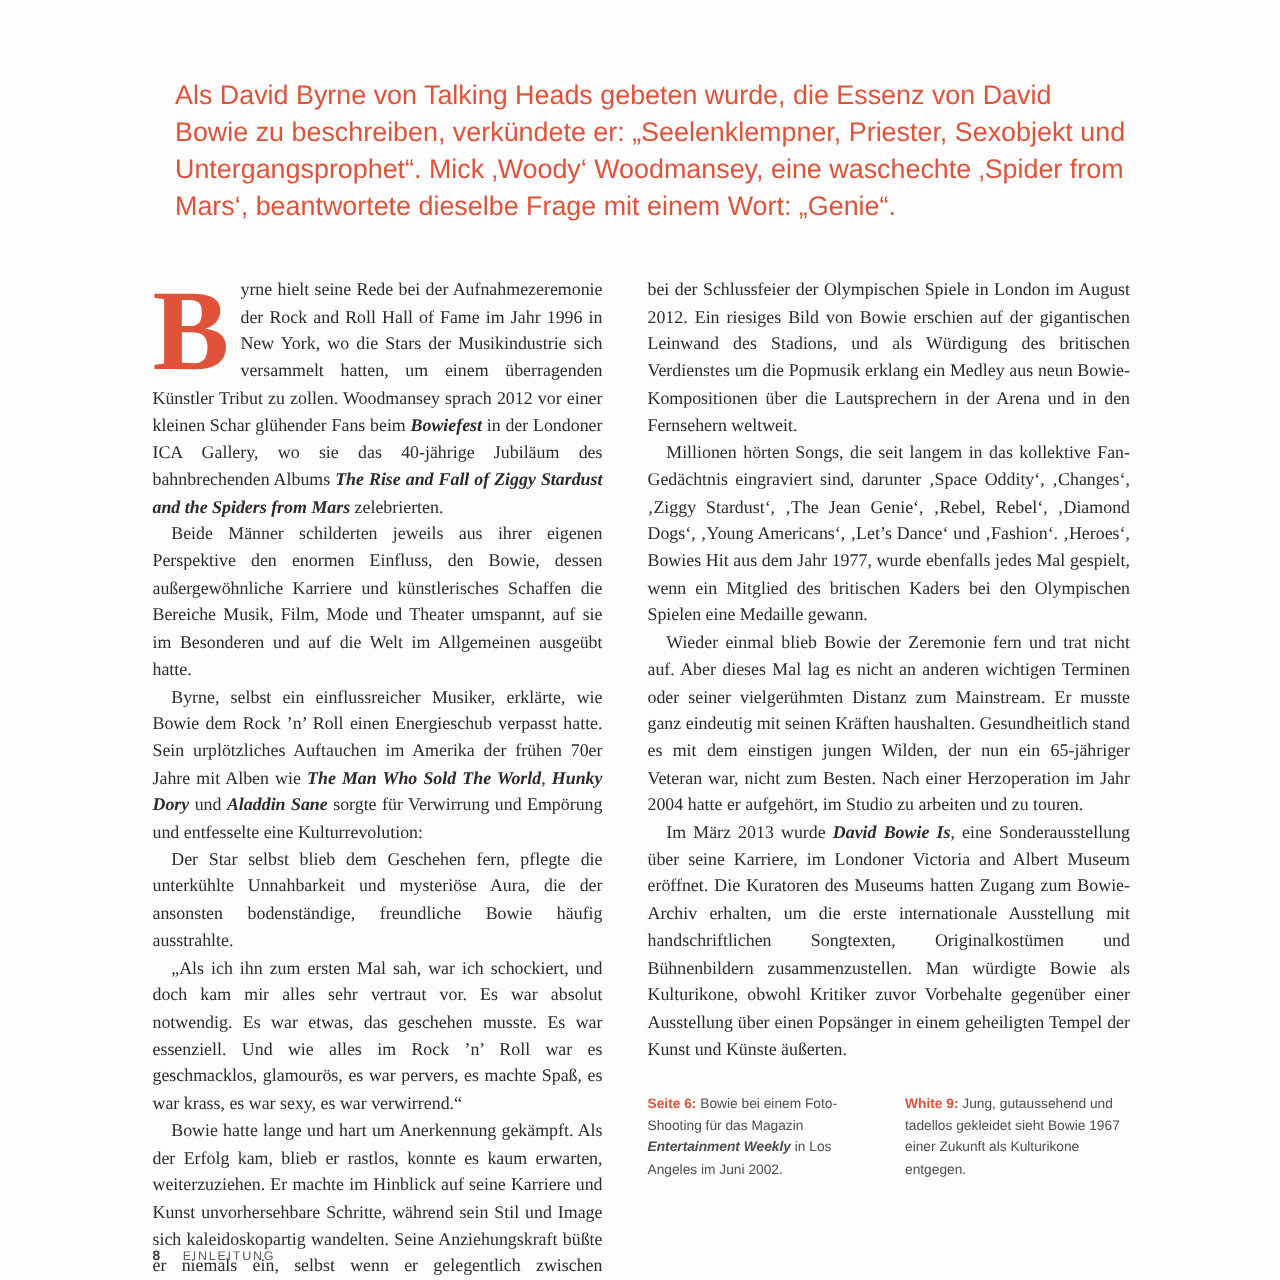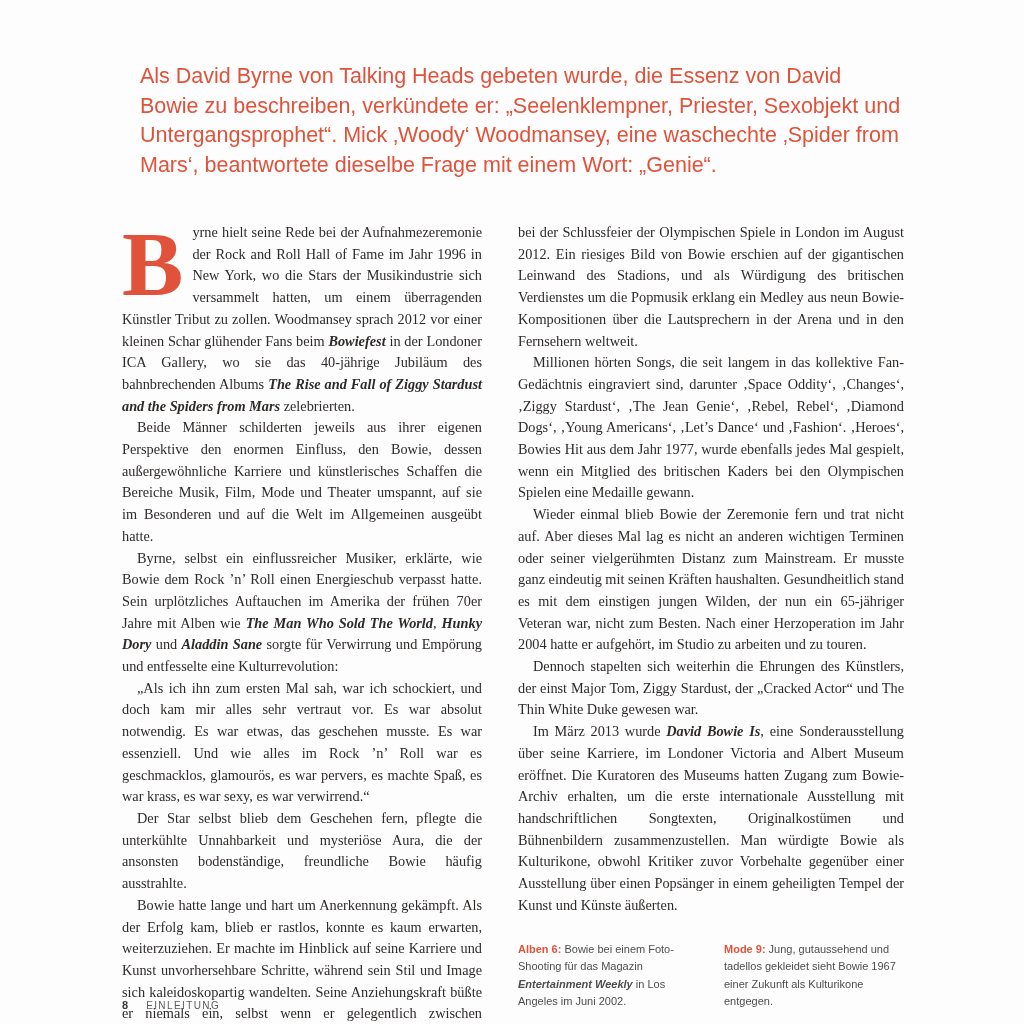--- a/index.html
+++ b/index.html
@@ -69,35 +69,34 @@
 
 <div class="page">
 
   <div class="intro">Als David Byrne von Talking Heads gebeten wurde, die Essenz von David Bowie zu beschreiben, verkündete er: „Seelenklempner, Priester, Sexobjekt und Untergangsprophet“. Mick ‚Woody‘ Woodmansey, eine waschechte ‚Spider from Mars‘, beantwortete dieselbe Frage mit einem Wort: „Genie“.</div>
 
   <div class="columns">
     <div class="col col-left" id="col-left">
         <p class="first"><span class="dropcap">B</span><span>yrne hielt seine Rede bei der Aufnahmezeremonie der Rock and Roll Hall of Fame im Jahr 1996 in New York, wo die Stars der Musikindustrie sich versammelt hatten, um einem überragenden Künstler Tribut zu zollen. Woodmansey sprach 2012 vor einer kleinen Schar glühender Fans beim </span><span class="seg-i">Bowiefest</span><span> in der Londoner ICA Gallery, wo sie das 40-jährige Jubiläum des bahnbrechenden Albums </span><span class="seg-i">The Rise and Fall of Ziggy Stardust and the Spiders from Mars</span><span> zelebrierten.</span></p>
         <p><span>Beide Männer schilderten jeweils aus ihrer eigenen Perspektive den enormen Einfluss, den Bowie, dessen außergewöhnliche Karriere und künstlerisches Schaffen die Bereiche Musik, Film, Mode und Theater umspannt, auf sie im Besonderen und auf die Welt im Allgemeinen ausgeübt hatte.</span></p>
         <p><span>Byrne, selbst ein einflussreicher Musiker, erklärte, wie Bowie dem Rock ’n’ Roll einen Energieschub verpasst hatte. Sein urplötzliches Auftauchen im Amerika der frühen 70er Jahre mit Alben wie </span><span class="seg-i">The Man Who Sold The World</span><span>, </span><span class="seg-i">Hunky Dory</span><span> und </span><span class="seg-i">Aladdin Sane</span><span> sorgte für Verwirrung und Empörung und entfesselte eine Kulturrevolution:</span></p>
+        <p><span>Der Star selbst blieb dem Geschehen fern, pflegte die unterkühlte Unnahbarkeit und mysteriöse Aura, die der ansonsten bodenständige, freundliche Bowie häufig ausstrahlte.</span></p>
         <p><span>„Als ich ihn zum ersten Mal sah, war ich schockiert, und doch kam mir alles sehr vertraut vor. Es war absolut notwendig. Es war etwas, das geschehen musste. Es war essenziell. Und wie alles im Rock ’n’ Roll war es geschmacklos, glamourös, es war pervers, es machte Spaß, es war krass, es war sexy, es war verwirrend.“</span></p>
-        <p><span>Der Star selbst blieb dem Geschehen fern, pflegte die unterkühlte Unnahbarkeit und mysteriöse Aura, die der ansonsten bodenständige, freundliche Bowie häufig ausstrahlte.</span></p>
         <p><span>Bowie hatte lange und hart um Anerkennung gekämpft. Als der Erfolg kam, blieb er rastlos, konnte es kaum erwarten, weiterzuziehen. Er machte im Hinblick auf seine Karriere und Kunst unvorhersehbare Schritte, während sein Stil und Image sich kaleidoskopartig wandelten. Seine Anziehungskraft büßte er niemals ein, selbst wenn er gelegentlich zwischen Inspiration und Fehlurteil schlingerte.</span></p>
       </div>
     <div class="col col-right">
       <div id="col-right-text">
           <p class="first"><span>bei der Schlussfeier der Olympischen Spiele in London im August 2012. Ein riesiges Bild von Bowie erschien auf der gigantischen Leinwand des Stadions, und als Würdigung des britischen Verdienstes um die Popmusik erklang ein Medley aus neun Bowie-Kompositionen über die Lautsprechern in der Arena und in den Fernsehern weltweit.</span></p>
           <p><span>Millionen hörten Songs, die seit langem in das kollektive Fan-Gedächtnis eingraviert sind, darunter ‚Space Oddity‘, ‚Changes‘, ‚Ziggy Stardust‘, ‚The Jean Genie‘, ‚Rebel, Rebel‘, ‚Diamond Dogs‘, ‚Young Americans‘, ‚Let’s Dance‘ und ‚Fashion‘. ‚Heroes‘, Bowies Hit aus dem Jahr 1977, wurde ebenfalls jedes Mal gespielt, wenn ein Mitglied des britischen Kaders bei den Olympischen Spielen eine Medaille gewann.</span></p>
           <p><span>Wieder einmal blieb Bowie der Zeremonie fern und trat nicht auf. Aber dieses Mal lag es nicht an anderen wichtigen Terminen oder seiner vielgerühmten Distanz zum Mainstream. Er musste ganz eindeutig mit seinen Kräften haushalten. Gesundheitlich stand es mit dem einstigen jungen Wilden, der nun ein 65-jähriger Veteran war, nicht zum Besten. Nach einer Herzoperation im Jahr 2004 hatte er aufgehört, im Studio zu arbeiten und zu touren.</span></p>
-          <p><span>Dennoch stapelten sich weiterhin die Ehrungen des Künstlers, der einst Major Tom, Ziggy Stardust, der „Cracked Actor“ und The Thin White Duke gewesen war.</span></p>
           <p><span>Im März 2013 wurde </span><span class="seg-i">David Bowie Is</span><span>, eine Sonderausstellung über seine Karriere, im Londoner Victoria and Albert Museum eröffnet. Die Kuratoren des Museums hatten Zugang zum Bowie-Archiv erhalten, um die erste internationale Ausstellung mit handschriftlichen Songtexten, Originalkostümen und Bühnenbildern zusammenzustellen. Man würdigte Bowie als Kulturikone, obwohl Kritiker zuvor Vorbehalte gegenüber einer Ausstellung über einen Popsänger in einem geheiligten Tempel der Kunst und Künste äußerten.</span></p>
         </div>
       <div class="captions" id="captions">
-          <div class="caption"><span class="label">Alben 6:</span><span> Bowie bei einem Foto-Shooting für das Magazin </span><span class="seg-i">Entertainment Weekly</span><span> in Los Angeles im Juni 2002.</span></div>
-          <div class="caption"><span class="label">Mode 9:</span><span> Jung, gutaussehend und tadellos gekleidet sieht Bowie 1967 einer Zukunft als Kulturikone entgegen.</span></div>
+          <div class="caption"><span class="label">Seite 6:</span><span> Bowie bei einem Foto-Shooting für das Magazin </span><span class="seg-i">Entertainment Weekly</span><span> in Los Angeles im Juni 2002.</span></div>
+          <div class="caption"><span class="label">White 9:</span><span> Jung, gutaussehend und tadellos gekleidet sieht Bowie 1967 einer Zukunft als Kulturikone entgegen.</span></div>
         </div>
     </div>
   </div>
 
   <div class="footer">
     <span class="pnum">8</span><span class="section">EINLEITUNG</span>
   </div>
 
 </div>
 

